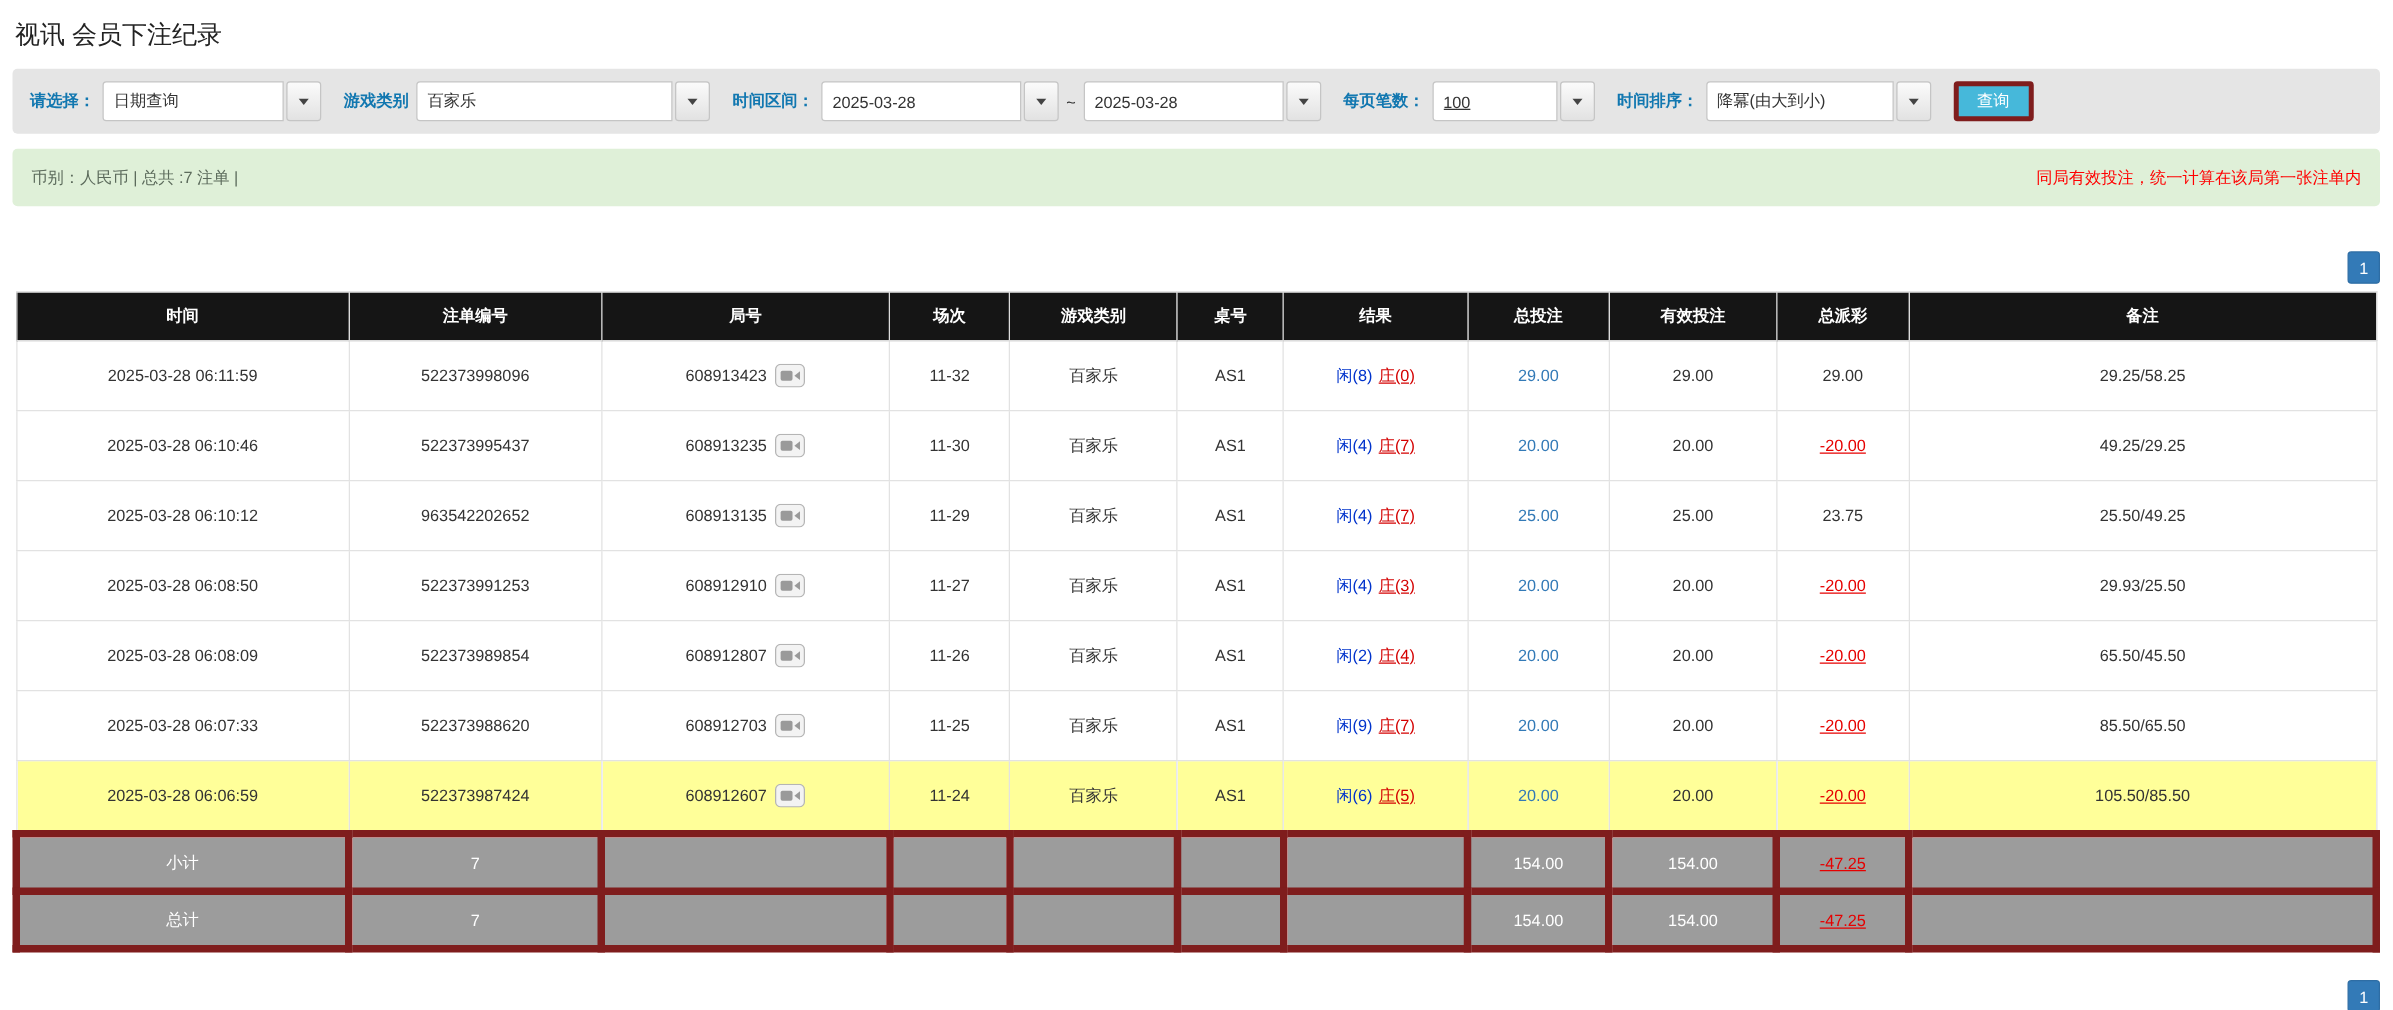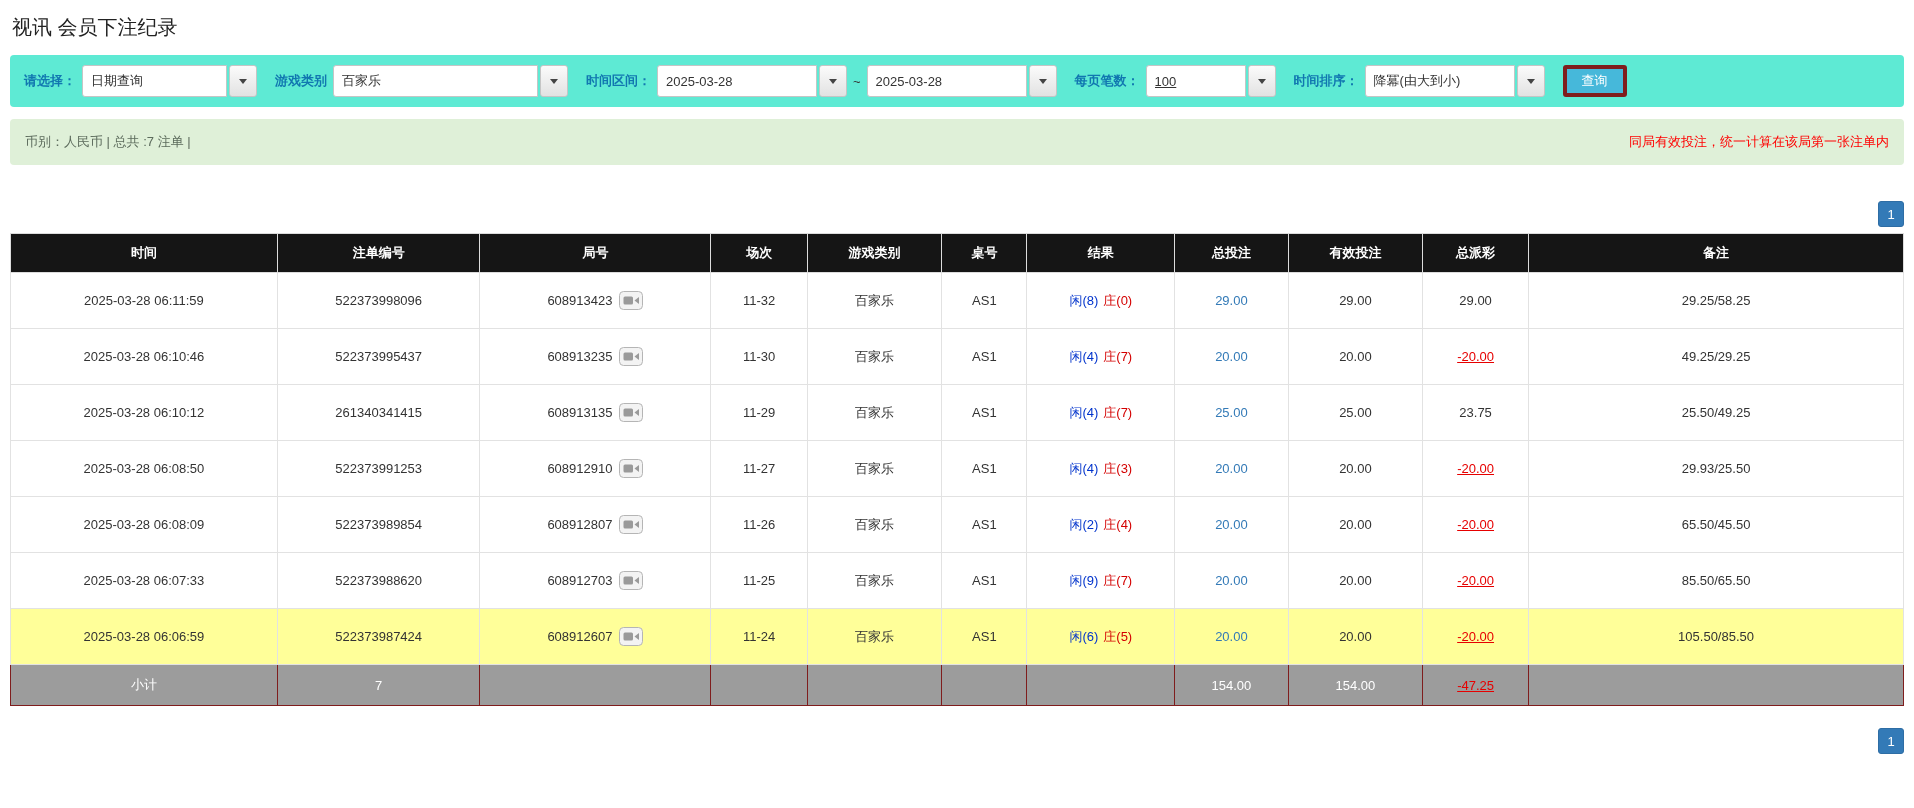--- a/index.html
+++ b/index.html
@@ -11,21 +11,21 @@
     width: 1914px;
   }
   .page-title {
     font-size: 20px;
     font-weight: normal;
     color: #222;
     margin: 8px 0 14px 2px;
   }
   
   .filter-bar {
-    background: #5eead4;
+    background: #e5e5e5;
     border-radius: 4px;
     padding: 10px 12px;
     display: flex;
     align-items: center;
     flex-wrap: nowrap;
   }
   .flabel {
     color: #1177b0;
     font-size: 13px;
     font-weight: bold;
@@ -134,25 +134,25 @@
     color: #333;
     background: #fff;
     overflow: hidden;
     white-space: nowrap;
   }
   tr.highlight td { background: #ffff99; }
   tr.summary-row td {
     background: #9c9c9c;
     color: #fff;
     padding: 11px 6px;
-    border: 1px solid #7f1d1d;
+    border: 6px solid #7f1d1d;
   }
   .bet-link { color: #337ab7; text-decoration: none; cursor: pointer; }
   .result-player { color: #0033cc; margin-right: 5px; }
-  .result-banker { color: #d40000; }
+  .result-banker { color: #d40000; text-decoration: underline; }
   .payout-cell.neg { color: #e60000; text-decoration: underline; }
   .video-icon {
     display: inline-block;
     vertical-align: middle;
     margin-left: 7px;
     cursor: pointer;
     line-height: 0;
   }
   .round-number { vertical-align: middle; }
 </style>
@@ -288,21 +288,21 @@
     <td>
       <span class="result-player">闲(4)</span><span class="result-banker">庄(7)</span>
     </td>
     <td><a class="bet-link">20.00</a></td>
     <td>20.00</td>
     <td class="payout-cell neg">-20.00</td>
     <td>49.25/29.25</td>
   </tr>
       <tr>
     <td>2025-03-28 06:10:12</td>
-    <td>261340341415</td>
+    <td>963542202652</td>
     <td>
       <span class="round-number">608913135</span><span class="video-icon"><svg width="24" height="19" viewBox="0 0 24 19">
               <rect x="0.5" y="0.5" width="23" height="18" rx="4" fill="#f3f3f3" stroke="#b5b5b5"></rect>
               <rect x="4.5" y="5.5" width="9.5" height="8" rx="1.5" fill="#9a9a9a"></rect>
               <path d="M15.5 9.5 L20 6 V13 Z" fill="#9a9a9a"></path>
             </svg></span>
     </td>
     <td>11-29</td>
     <td>百家乐</td>
     <td>AS1</td>
@@ -406,18 +406,31 @@
       <td></td>
       <td></td>
       <td></td>
       <td></td>
       <td></td>
       <td>154.00</td>
       <td>154.00</td>
       <td class="payout-cell neg">-47.25</td>
       <td></td>
     </tr>
+    <tr class="summary-row">
+      <td>总计</td>
+      <td>7</td>
+      <td></td>
+      <td></td>
+      <td></td>
+      <td></td>
+      <td></td>
+      <td>154.00</td>
+      <td>154.00</td>
+      <td class="payout-cell neg">-47.25</td>
+      <td></td>
+    </tr>
   </tfoot>
 </table>
 
 <div class="pager bottom">
   <span class="page-btn">1</span>
 </div>
 
 </body></html>

